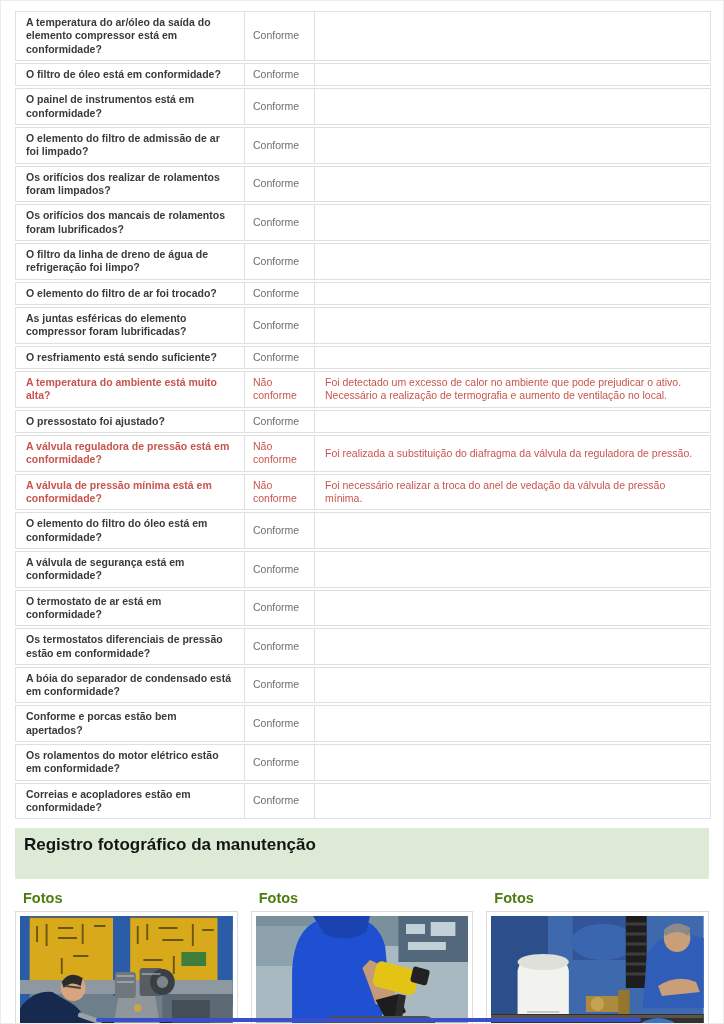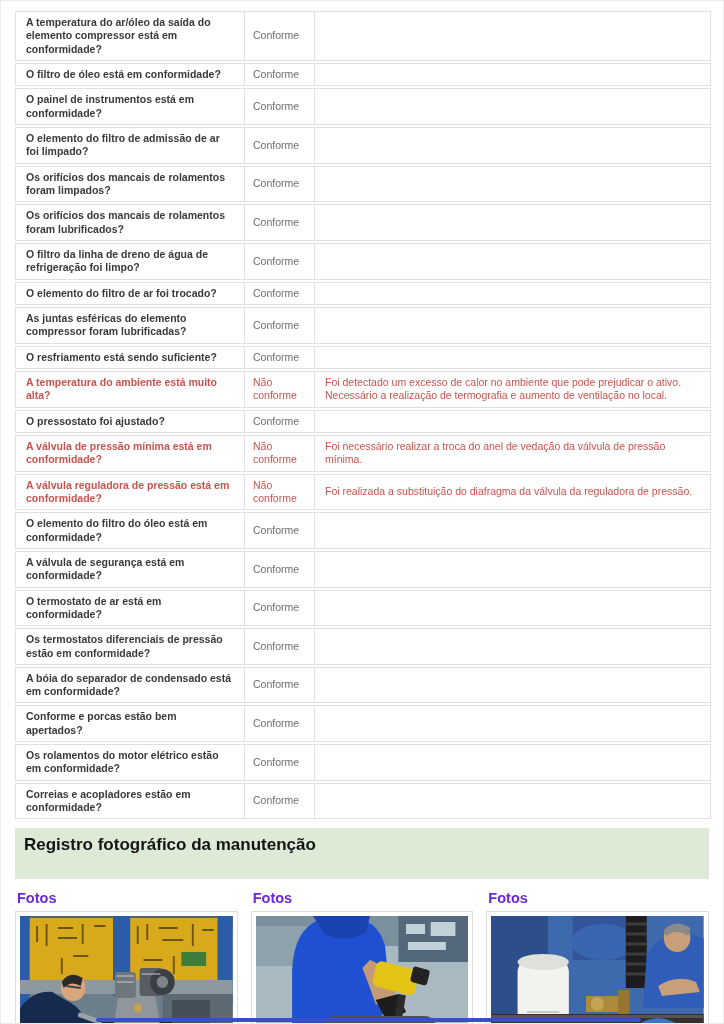--- a/index.html
+++ b/index.html
@@ -28,21 +28,21 @@
   tr.nc td.s{ color:#c9544e; }
   tr.nc td.o{ color:#c9544e; }
   
   .section-header{
     margin:7px 14px 0 14px; background:#dcead6; color:#141414;
     font-size:17px; font-weight:bold; padding:7px 9px 24px 9px;
   }
   
   .photos-row{ display:flex; gap:13px; margin:9px 14px 0 14px; }
   .photo-col{ width:224px; }
-  .photo-label{ font-size:14.5px; font-weight:bold; color:#6d28d9; margin:2px 0 5px 2px; }
+  .photo-label{ font-size:14.5px; font-weight:bold; color:#4d7c0f; margin:2px 0 5px 8px; }
   .photo-card{ border:1px solid #ddd; background:#fff; padding:4px; }
   .photo-card svg{ display:block; width:100%; height:168px; }
   
   .spacer{ flex:1; }
   .bottom-bar{ position:absolute; bottom:1px; left:95px; width:545px; height:4px;
                background:#3b4ec9; border-radius:2px; }
 </style>
 </head>
 <body>
 
@@ -64,21 +64,21 @@
       <td class="q">O painel de instrumentos está em conformidade?</td>
       <td class="s">Conforme</td>
       <td class="o"></td>
     </tr>
         <tr>
       <td class="q">O elemento do filtro de admissão de ar foi limpado?</td>
       <td class="s">Conforme</td>
       <td class="o"></td>
     </tr>
         <tr>
-      <td class="q">Os orifícios dos mancais de rolamentos foram limpados?</td>
+      <td class="q">Os orifícios dos realizar de rolamentos foram limpados?</td>
       <td class="s">Conforme</td>
       <td class="o"></td>
     </tr>
         <tr>
       <td class="q">Os orifícios dos mancais de rolamentos foram lubrificados?</td>
       <td class="s">Conforme</td>
       <td class="o"></td>
     </tr>
         <tr>
       <td class="q">O filtro da linha de dreno de água de refrigeração foi limpo?</td>
@@ -104,28 +104,28 @@
       <td class="q">A temperatura do ambiente está muito alta?</td>
       <td class="s">Não conforme</td>
       <td class="o">Foi detectado um excesso de calor no ambiente que pode prejudicar o ativo. Necessário a realização de termografia e aumento de ventilação no local.</td>
     </tr>
         <tr>
       <td class="q">O pressostato foi ajustado?</td>
       <td class="s">Conforme</td>
       <td class="o"></td>
     </tr>
         <tr class="nc">
+      <td class="q">A válvula reguladora de pressão está em conformidade?</td>
+      <td class="s">Não conforme</td>
+      <td class="o">Foi realizada a substituição do diafragma da válvula da reguladora de pressão.</td>
+    </tr>
+        <tr class="nc">
       <td class="q">A válvula de pressão mínima está em conformidade?</td>
       <td class="s">Não conforme</td>
       <td class="o">Foi necessário realizar a troca do anel de vedação da válvula de pressão mínima.</td>
-    </tr>
-        <tr class="nc">
-      <td class="q">A válvula reguladora de pressão está em conformidade?</td>
-      <td class="s">Não conforme</td>
-      <td class="o">Foi realizada a substituição do diafragma da válvula da reguladora de pressão.</td>
     </tr>
         <tr>
       <td class="q">O elemento do filtro do óleo está em conformidade?</td>
       <td class="s">Conforme</td>
       <td class="o"></td>
     </tr>
         <tr>
       <td class="q">A válvula de segurança está em conformidade?</td>
       <td class="s">Conforme</td>
       <td class="o"></td>

